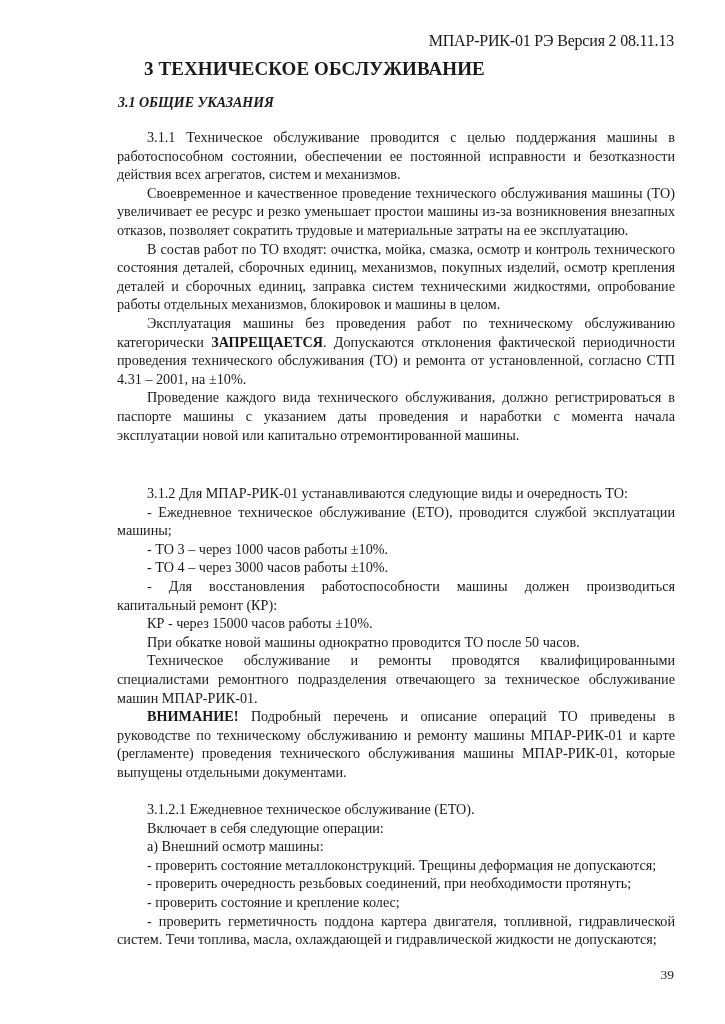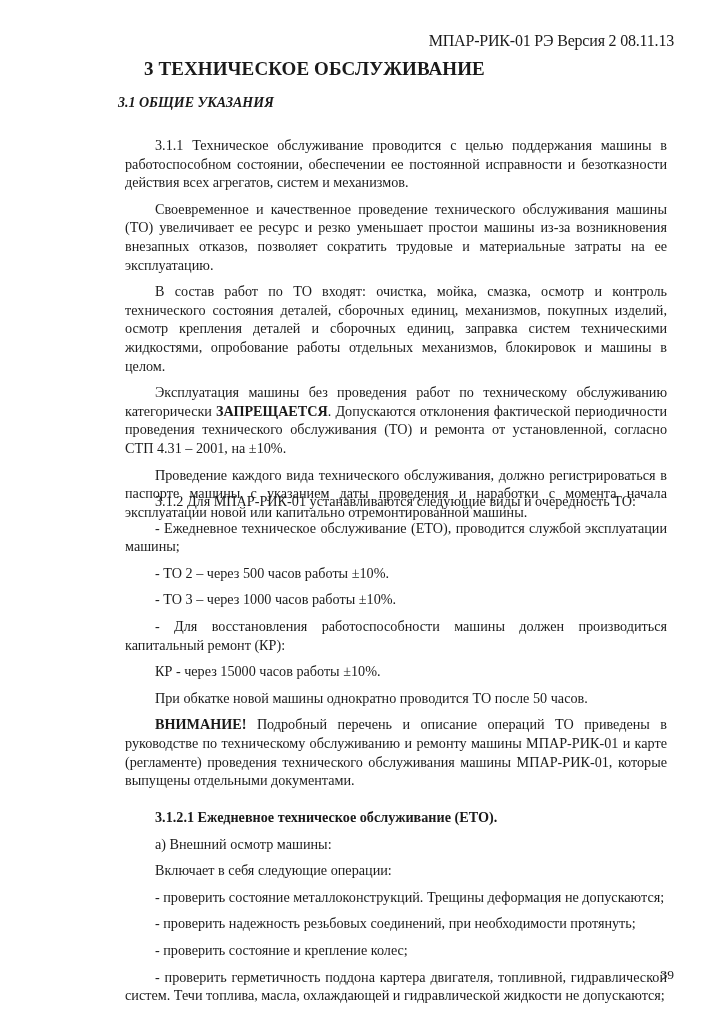--- a/index.html
+++ b/index.html
@@ -18,58 +18,59 @@
       font-size: 19px; font-weight: bold; letter-spacing: 0.1px; margin-left: 26px;
     }
     .h2 {
       position: absolute; left: 118px; top: 95px;
       font-size: 14px; font-weight: bold; font-style: italic;
     }
     .body-text {
       position: absolute; left: 117px; width: 558px;
       font-size: 14.2px; line-height: 18.6px; text-align: justify;
     }
-    .body-text p { margin: 8px; text-indent: 30px; }
+    .body-text p { margin: 0; text-indent: 30px; }
     .b { font-weight: bold; }
     .pagenum {
       position: absolute; right: 51px; top: 967px; font-size: 13.5px; text-align: center;
     }
-    .sub-h { font-weight: bold; }
+    .sub-h { font-weight: normal; }
   </style>
 </head>
 <body>
 
 <div class="page">
   <div class="header">МПАР-РИК-01 РЭ Версия 2 08.11.13</div>
   <div class="h1">3 ТЕХНИЧЕСКОЕ ОБСЛУЖИВАНИЕ</div>
   <div class="h2">3.1 ОБЩИЕ УКАЗАНИЯ</div>
 
   <div class="body-text" style="top:128px;">
     <p>3.1.1 Техническое обслуживание проводится с целью поддержания машины в работоспособном состоянии, обеспечении ее постоянной исправности и безотказности действия всех агрегатов, систем и механизмов.</p>
     <p>Своевременное и качественное проведение технического обслуживания машины (ТО) увеличивает ее ресурс и резко уменьшает простои машины из-за возникновения внезапных отказов, позволяет сократить трудовые и материальные затраты на ее эксплуатацию.</p>
     <p>В состав работ по ТО входят: очистка, мойка, смазка, осмотр и контроль технического состояния деталей, сборочных единиц, механизмов, покупных изделий, осмотр крепления деталей и сборочных единиц, заправка систем техническими жидкостями, опробование работы отдельных механизмов, блокировок и машины в целом.</p>
     <p><span>Эксплуатация машины без проведения работ по техническому обслуживанию категорически </span><span class="b">ЗАПРЕЩАЕТСЯ</span><span>. Допускаются отклонения фактической периодичности проведения технического обслуживания (ТО) и ремонта от установленной, согласно СТП 4.31 – 2001, на ±10%.</span></p>
     <p>Проведение каждого вида технического обслуживания, должно регистрироваться в паспорте машины с указанием даты проведения и наработки с момента начала эксплуатации новой или капитально отремонтированной машины.</p>
   </div>
 
   <div class="body-text" style="top:484px;">
     <p>3.1.2 Для МПАР-РИК-01 устанавливаются следующие виды и очередность ТО:</p>
     <p>- Ежедневное техническое обслуживание (ЕТО), проводится службой эксплуатации машины;</p>
-    <p>- ТО 2 – через 500 часов работы ±10%.</p>
     <p>- ТО 3 – через 1000 часов работы ±10%.</p>
+    <p>- ТО 4 – через 3000 часов работы ±10%.</p>
     <p>- Для восстановления работоспособности машины должен производиться капитальный ремонт (КР):</p>
     <p>КР  -  через 15000 часов работы ±10%.</p>
     <p>При обкатке новой машины однократно проводится ТО после 50 часов.</p>
+    <p>Техническое обслуживание и ремонты проводятся квалифицированными специалистами ремонтного подразделения отвечающего за техническое обслуживание машин МПАР-РИК-01.</p>
     <p><span class="b">ВНИМАНИЕ!</span><span> Подробный перечень и описание операций ТО приведены в руководстве по техническому обслуживанию и ремонту машины МПАР-РИК-01 и карте (регламенте) проведения технического обслуживания машины МПАР-РИК-01, которые выпущены отдельными документами.</span></p>
   </div>
 
   <div class="body-text" style="top:800px;">
     <p class="sub-h">3.1.2.1 Ежедневное техническое обслуживание (ЕТО).</p>
+    <p>Включает в себя следующие операции:</p>
     <p>а) Внешний осмотр машины:</p>
-    <p>Включает в себя следующие операции:</p>
     <p>- проверить состояние металлоконструкций. Трещины деформация не допускаются;</p>
-    <p>- проверить надежность резьбовых соединений, при необходимости протянуть;</p>
+    <p>- проверить очередность резьбовых соединений, при необходимости протянуть;</p>
     <p>- проверить состояние и крепление колес;</p>
     <p>- проверить герметичность поддона картера двигателя, топливной, гидравлической систем. Течи топлива, масла, охлаждающей и гидравлической жидкости не допускаются;</p>
   </div>
 
   <div class="pagenum">39</div>
 </div>
 
 </body></html>

